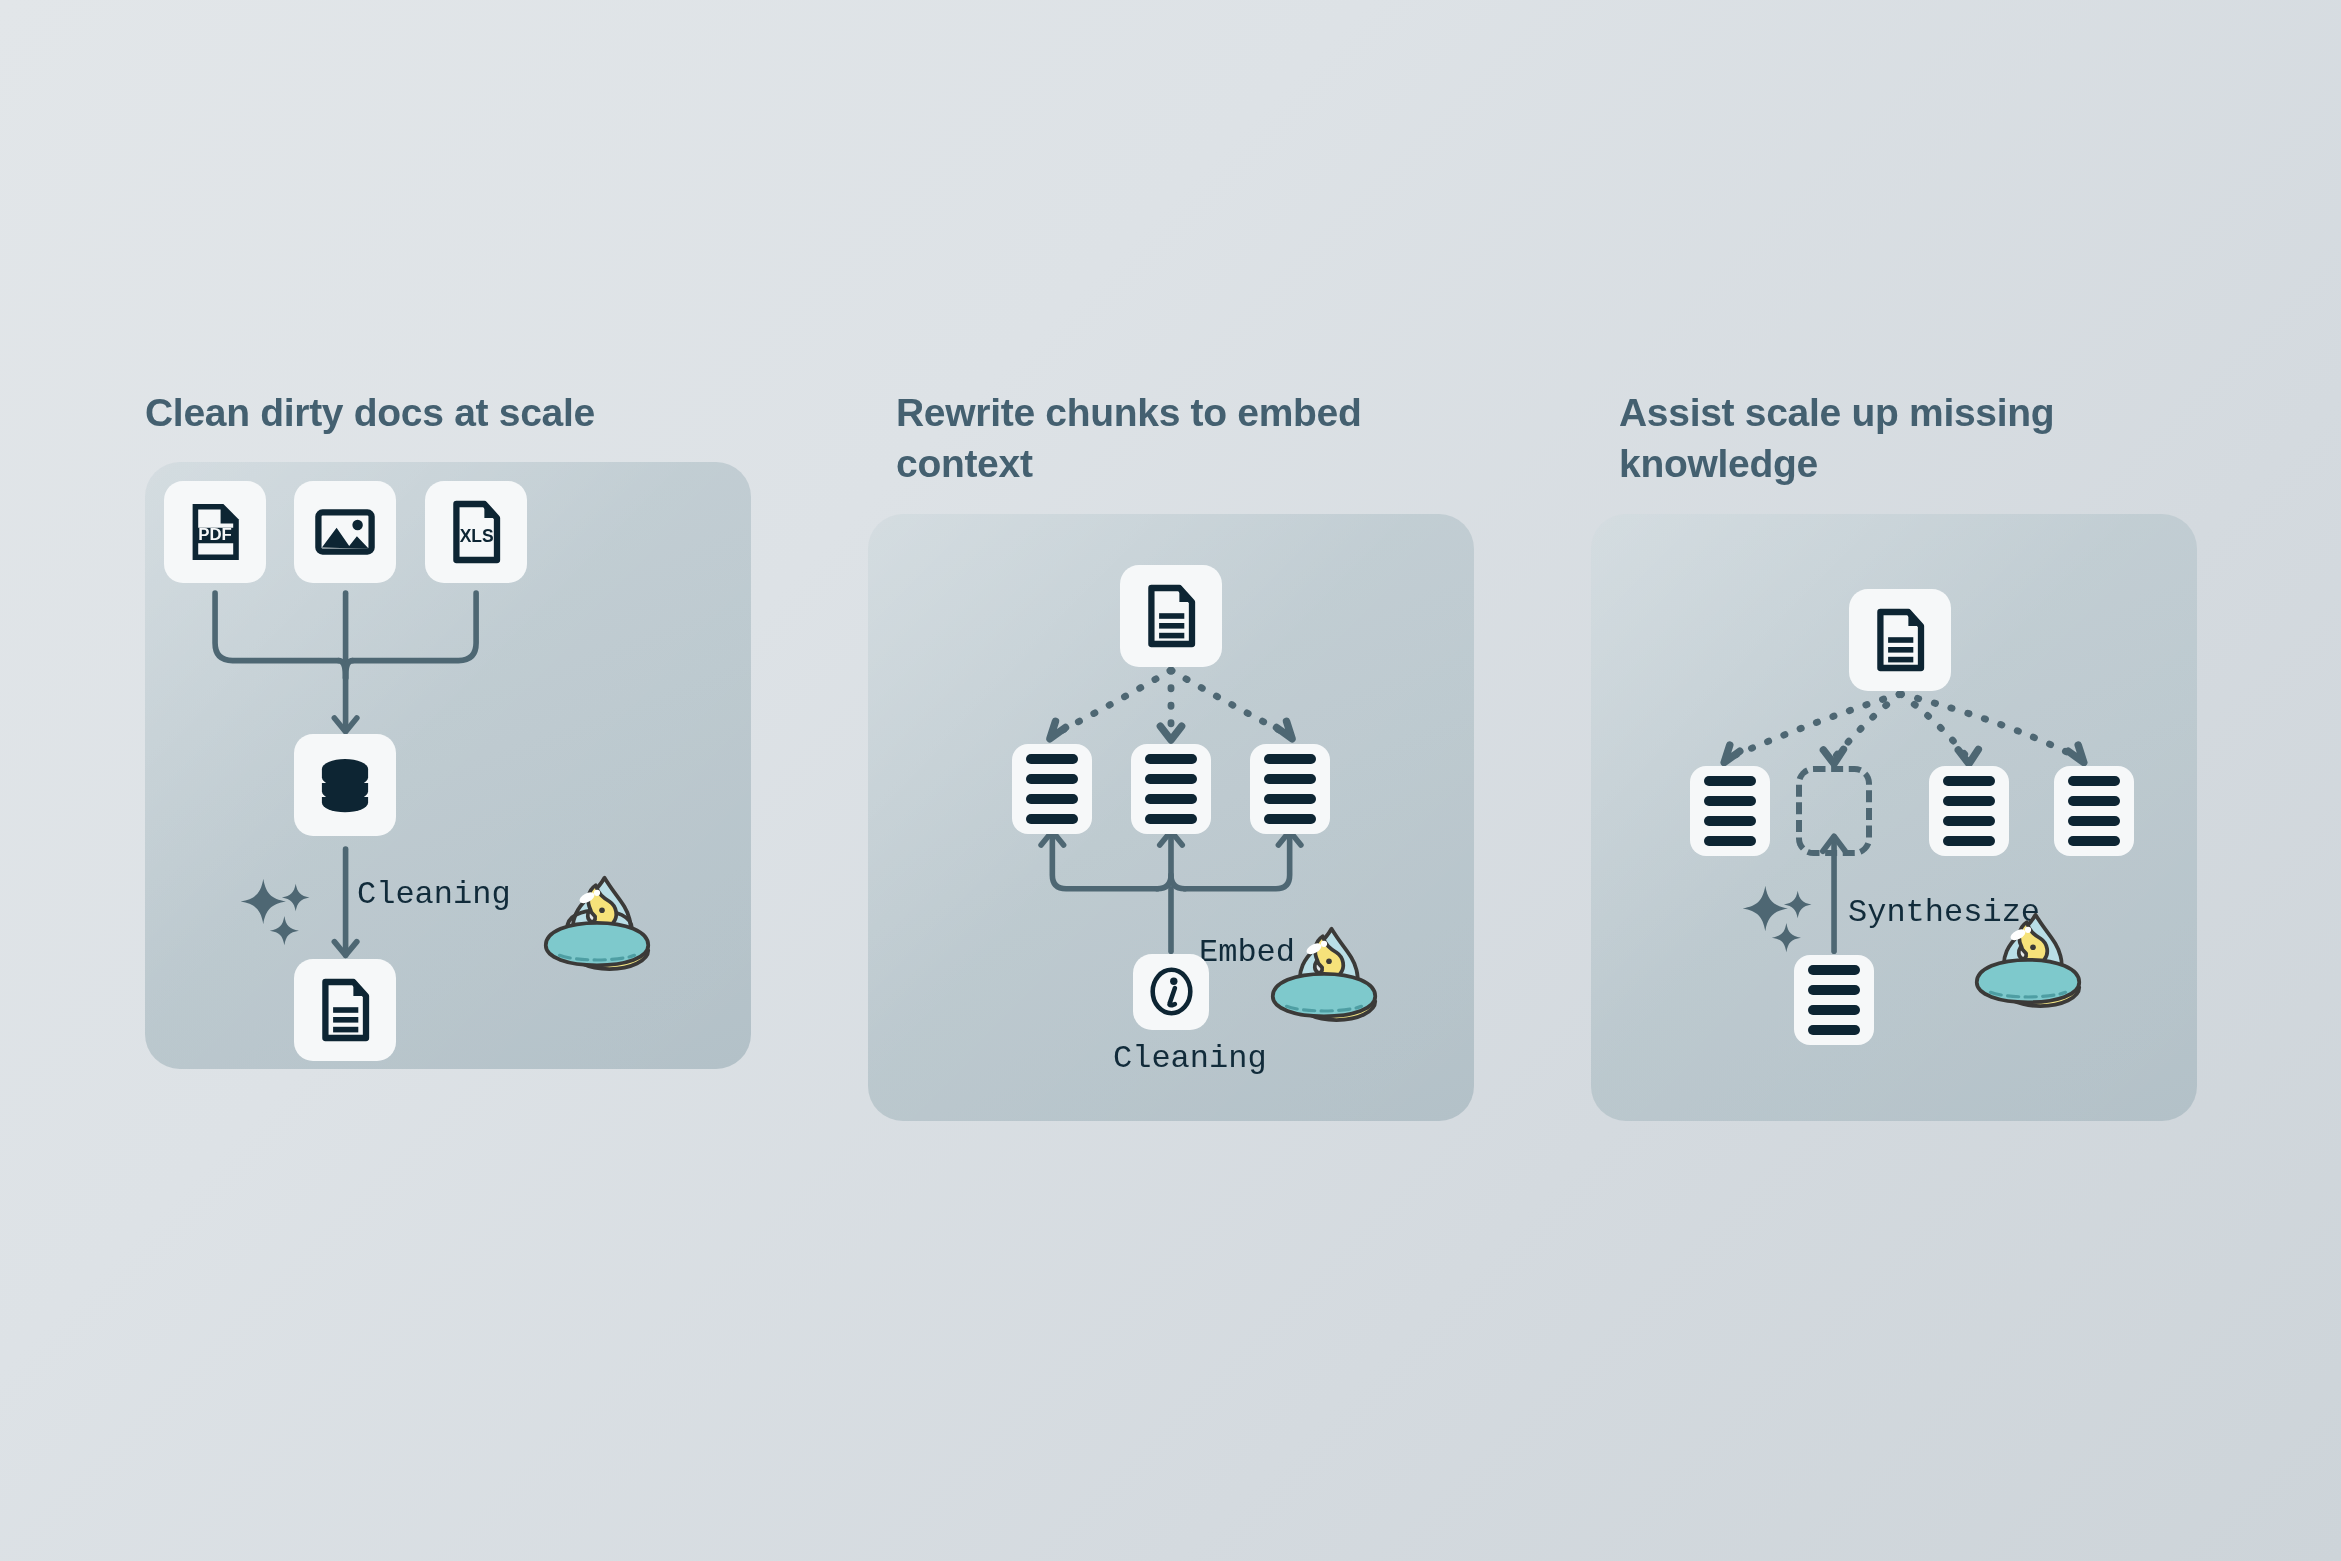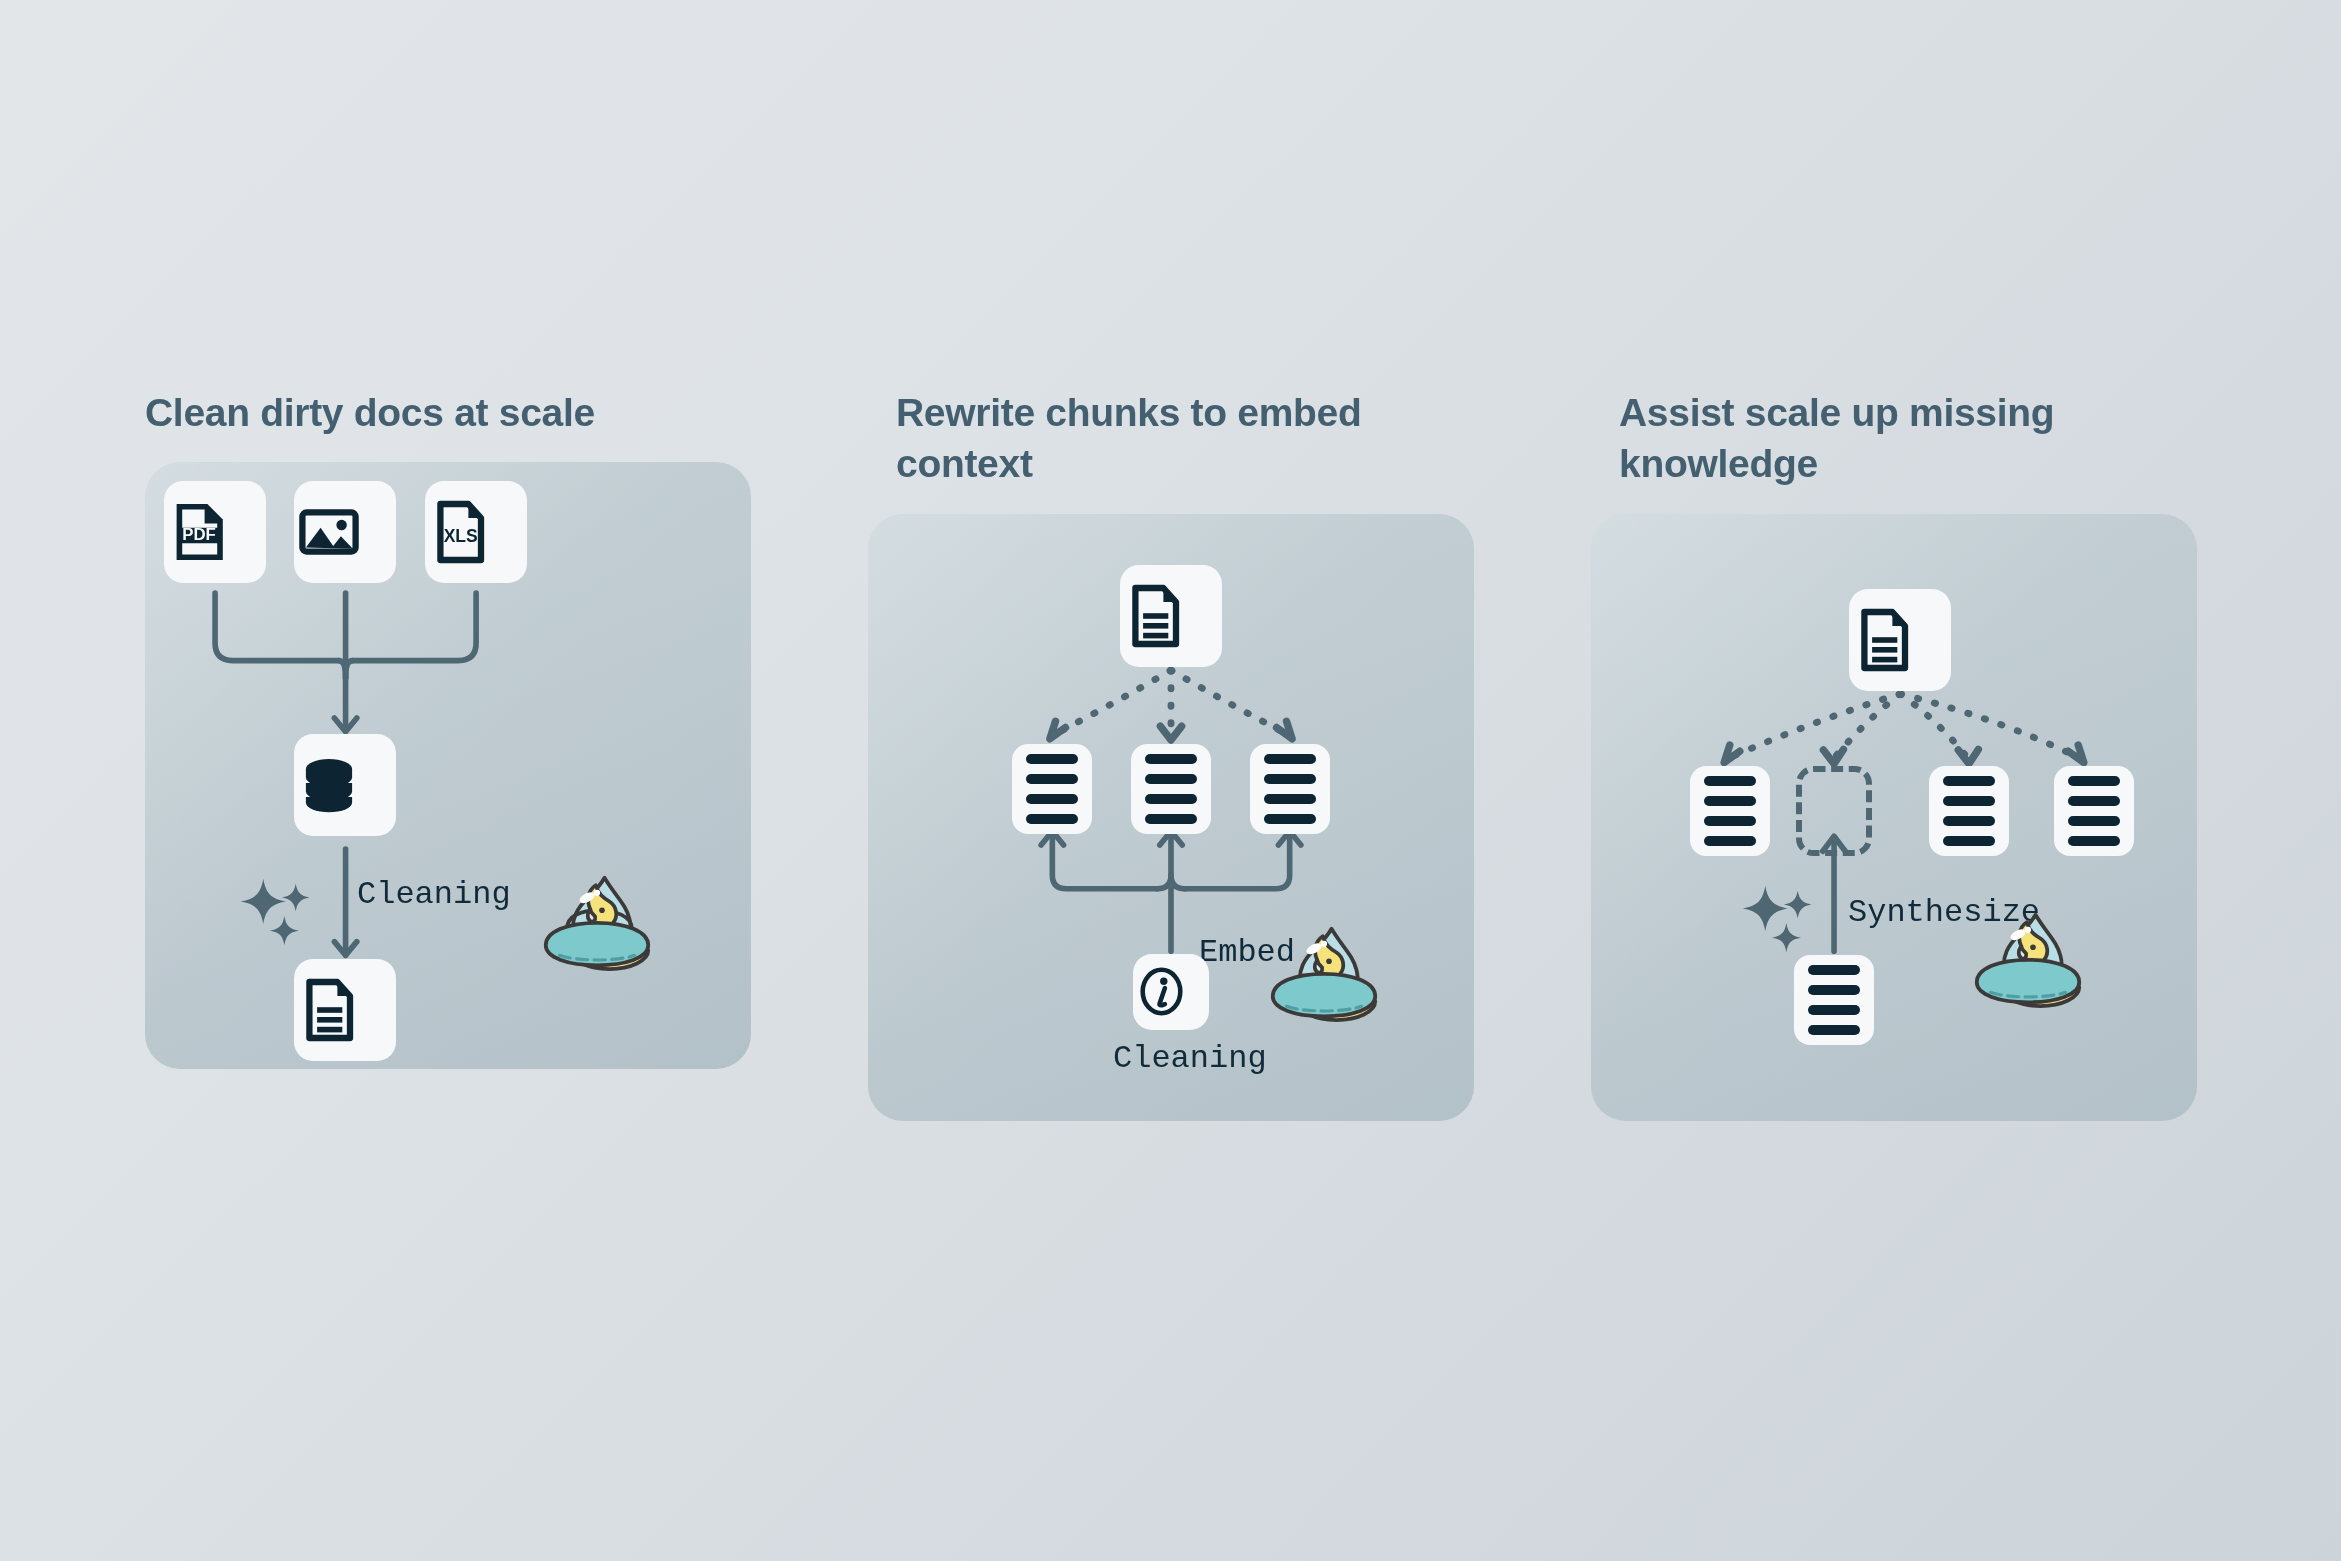--- a/index.html
+++ b/index.html
@@ -51,20 +51,21 @@
     overflow: hidden;
   }
 
   
   .tile {
     position: absolute;
     background: #f6f8f9;
     border-radius: 19px;
     display: flex;
     align-items: center;
+    justify-content: center;
   }
   .tile svg { display: block; }
 
   
   .chunk {
     position: absolute;
     background: #f6f8f9;
     border-radius: 16px;
     display: flex;
     flex-direction: column;

